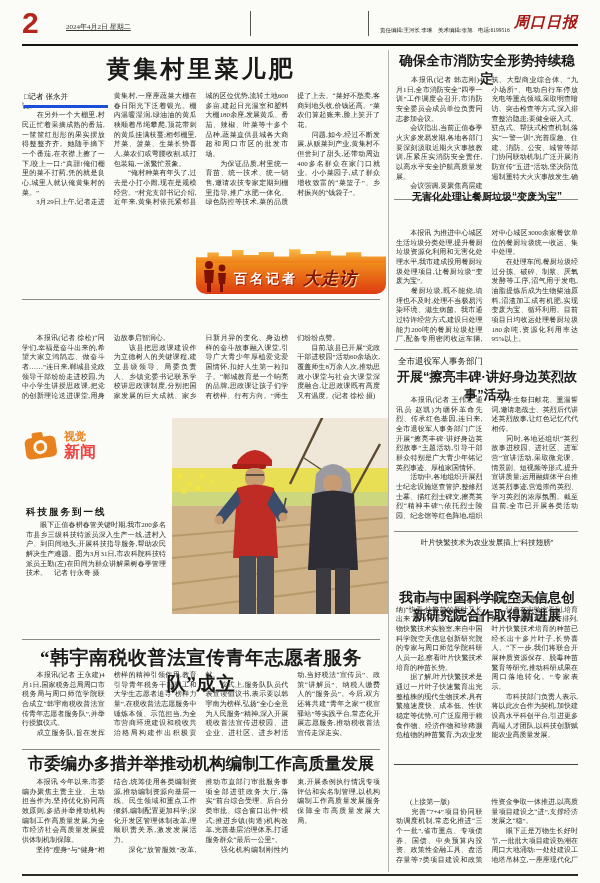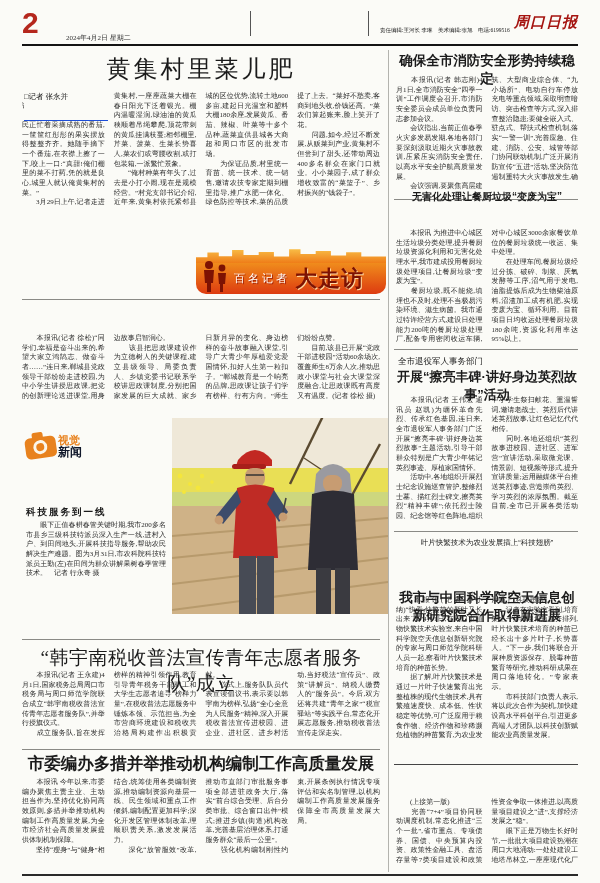--- a/index.html
+++ b/index.html
@@ -5,54 +5,54 @@
   html,body{margin:0;padding:0;background:#e9e9e6;}
   .page{position:relative;width:600px;height:883px;margin:0 auto;background:#fbfbf7;
         font-family:"Liberation Serif",serif;color:#1a1a1a;overflow:hidden;}
   .abs{position:absolute;}
   .hr{position:absolute;height:1px;background:#8a8a86;}
   .hr-dark{background:#444;}
   .body-text{font-size:7px;line-height:1.38;text-align:justify;color:#2a2a2a;
              white-space:pre-line;overflow:hidden;}
   .cols-4{column-count:4;column-gap:9px;}
   .cols-2{column-count:2;column-gap:9px;}
-  .h-serif{font-family:"Liberation Serif",serif;font-weight:400;text-align:center;}
+  .h-serif{font-family:"Liberation Serif",serif;font-weight:700;text-align:center;}
   .h-sans{font-family:"Liberation Sans",sans-serif;font-weight:800;text-align:center;}
   .kicker{font-family:"Liberation Sans",sans-serif;color:#222;}
   .pagenum{font-family:"Liberation Sans",sans-serif;font-weight:900;font-size:30px;color:#b5271d;line-height:1;}
   .date{font-size:7px;color:#333;}
   .section{font-family:"Liberation Serif",serif;font-weight:900;font-size:21px;letter-spacing:12px;}
   .editors{font-size:5.5px;color:#222;}
   .masthead{font-weight:900;font-size:15px;color:#a51410;font-style:italic;letter-spacing:1px;}
   .vbar{position:absolute;width:1px;background:#555;}
   .byline{font-size:7.5px;color:#111;background:#fbfbf7;}
-  .byline .ru{display:block;border-bottom:1px solid #1d4ed8;padding-bottom:18px;}
+  .byline .ru{display:block;border-bottom:3px solid #1d4ed8;padding-bottom:3px;}
   .banner{overflow:hidden;}
   .banner-sky{height:15px;background:linear-gradient(180deg,#f9c24a,#ef7d18);
     clip-path:polygon(0 100%,0 62%,6% 62%,6% 30%,12% 30%,12% 55%,19% 55%,19% 14%,25% 14%,25% 46%,33% 46%,33% 26%,41% 26%,41% 56%,49% 56%,49% 8%,55% 8%,55% 40%,63% 40%,63% 20%,71% 20%,71% 50%,79% 50%,79% 28%,87% 28%,87% 56%,100% 56%,100% 100%);}
   .banner-band{position:relative;height:31px;background:linear-gradient(180deg,#f08c1c,#dd3b10);
     border-radius:0 0 10px 10px;display:flex;align-items:center;padding-left:38px;gap:5px;}
-  .banner-t1{font-family:"Liberation Sans",sans-serif;font-weight:400;color:#fff;font-size:11px;
+  .banner-t1{font-family:"Liberation Sans",sans-serif;font-weight:700;color:#fff;font-size:13px;
     letter-spacing:3px;text-shadow:1px 1px 0 #9c1d05;}
-  .banner-t2{font-family:"Liberation Serif",serif;font-weight:900;color:#7d1203;
-    font-size:22px;letter-spacing:1px;text-shadow:1px 1px 0 #ffd9a0;}
+  .banner-t2{font-family:"Liberation Serif",serif;font-weight:900;font-style:italic;color:#7d1203;
+    font-size:17px;letter-spacing:1px;text-shadow:1px 1px 0 #ffd9a0;}
   .banner-figs{position:absolute;left:5px;bottom:1px;}
-  .logo-row{display:flex;align-items:flex-end;}
+  .logo-row{display:flex;align-items:flex-start;gap:6px;}
   .logo-txt1{font-family:"Liberation Sans",sans-serif;font-weight:800;font-size:11px;color:#e8821e;line-height:1.15;}
-  .logo-txt2{font-family:"Liberation Sans",sans-serif;font-weight:800;font-size:12px;color:#0f172a;line-height:1.15;}
+  .logo-txt2{font-family:"Liberation Sans",sans-serif;font-weight:800;font-size:16px;color:#ef4444;line-height:1.15;}
   .cap-title{font-weight:900;font-size:9.5px;letter-spacing:2px;}
   .photo{background:#efe8d8;box-shadow:0 0 0 1px #d8d2c2 inset;}
 </style>
 </head>
 <body>
 
 <div class="page">
 
   <div class="abs pagenum" style="left:22px;top:8px;">2</div>
-  <div class="abs date" style="left:66px;top:33px;">2024年4月2日 星期二</div>
+  <div class="abs date" style="left:66px;top:22px;text-decoration:underline;">2024年4月2日 星期二</div>
   <div class="vbar" style="left:250px;top:11px;height:25px;"></div>
   <div class="vbar" style="left:368px;top:11px;height:25px;"></div>
   <div class="abs editors" style="left:380px;top:27px;width:150px;">责任编辑:王河长 李琳　美术编辑:张旭　电话:6199516</div>
   <div class="abs masthead" style="right:22px;top:13px;">周口日报</div>
   <div class="abs" style="left:22px;top:44px;width:556px;height:2px;background:#141414;"></div>
 
   <div class="abs" style="left:388px;top:50px;width:1px;height:822px;background:#b3b3ae;"></div>
 
   <div class="abs h-serif" style="left:22px;top:53px;width:358px;font-size:24px;letter-spacing:3px;">黄集村里菜儿肥</div>
   <div class="abs body-text cols-4" style="left:22px;top:92px;width:358px;height:205px;">　　白菜叶,菜农对记者说。

